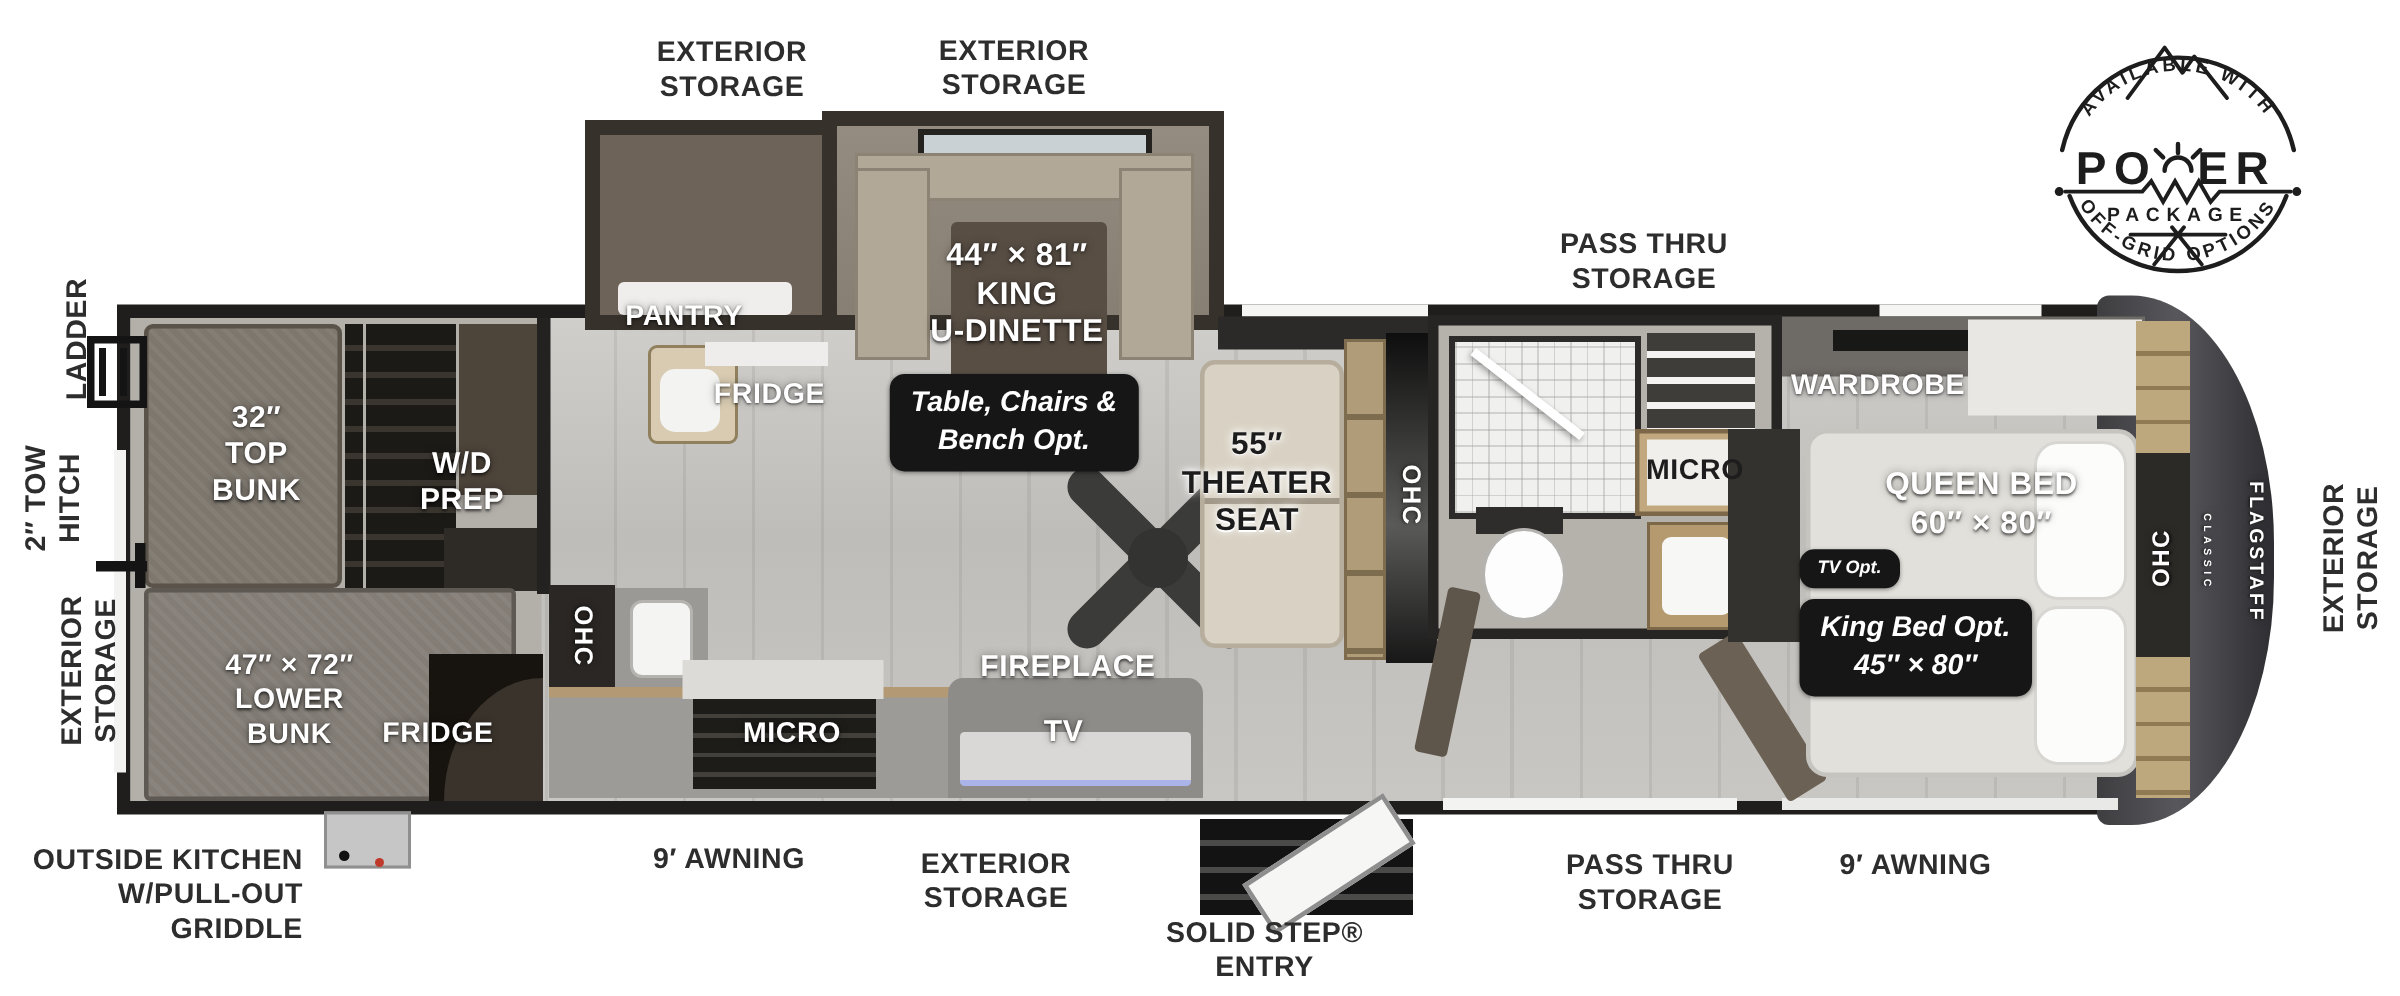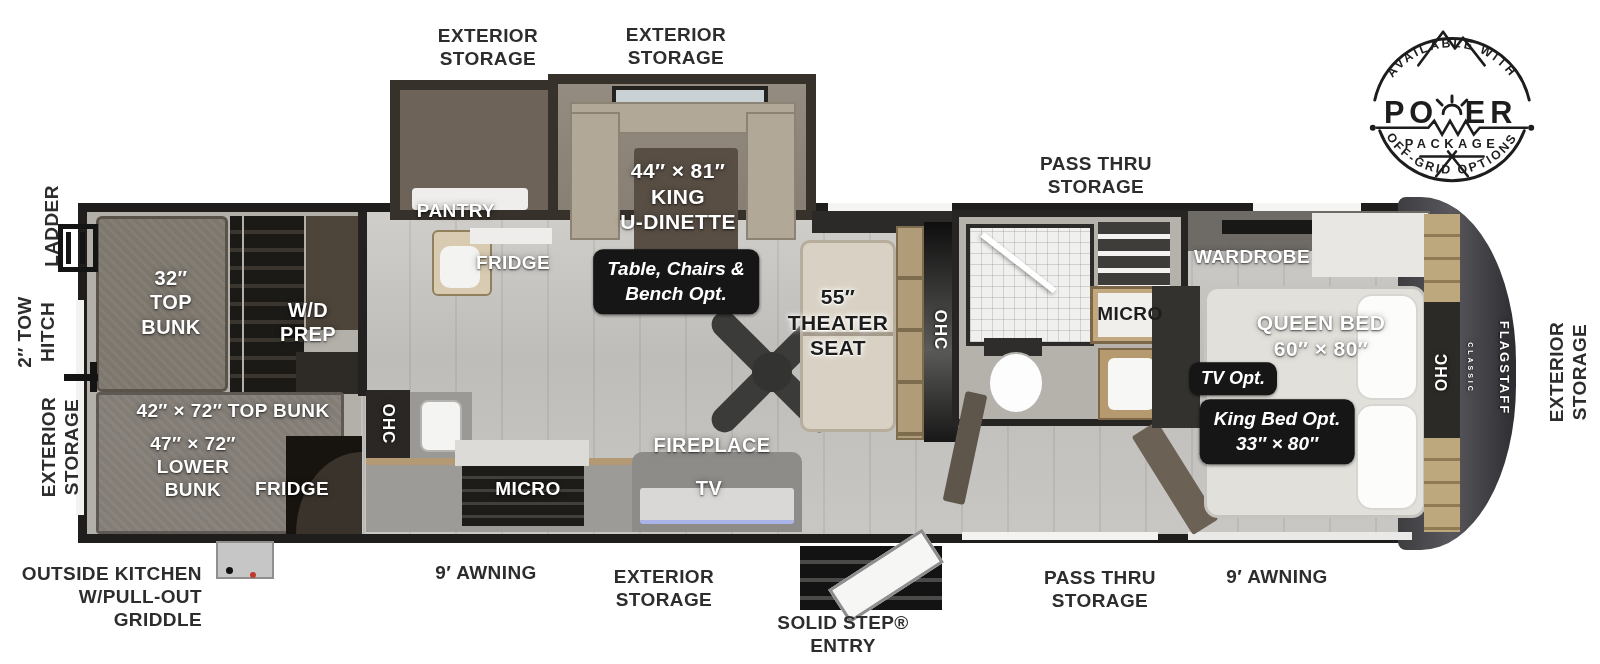--- a/index.html
+++ b/index.html
@@ -196,32 +196,31 @@
   <div class="lbl white vertcw" style="left:940px;top:330px;font-size:17px;letter-spacing:1px;">OHC</div>
   <div class="lbl white vertcw" style="left:388px;top:424px;font-size:17px;letter-spacing:1px;">OHC</div>
   <div class="lbl white" style="left:528px;top:489px;">MICRO</div>
   <div class="lbl white" style="left:712px;top:445px;font-size:20px;">FIREPLACE</div>
   <div class="lbl white" style="left:709px;top:488px;font-size:20px;">TV</div>
   <div class="lbl white" style="left:171px;top:303px;font-size:20px;">32″
 TOP
 BUNK</div>
   <div class="lbl white" style="left:308px;top:322px;font-size:20px;">W/D
 PREP</div>
-  <div class="lbl white" style="left:233px;top:411px;">42″ × 72″ TOP BUNK</div>
   <div class="lbl white" style="left:193px;top:467px;">47″ × 72″
 LOWER
 BUNK</div>
   <div class="lbl white" style="left:292px;top:489px;">FRIDGE</div>
   <div class="lbl white" style="left:1252px;top:257px;">WARDROBE</div>
   <div class="lbl" style="left:1130px;top:314px;color:#1d1d1d;">MICRO</div>
   <div class="lbl white" style="left:1277px;top:336px;font-size:21px;margin-left:44px;">QUEEN BED
 60″ × 80″</div>
-  <div class="optbadge" style="left:1233px;top:379px;font-size:18px;padding:5px 12px;">TV Opt.</div>
+  <div class="optbadge" style="left:1233px;top:379px;font-size:12px;padding:5px 12px;">TV Opt.</div>
   <div class="optbadge" style="left:1277px;top:432px;">King Bed Opt.
-33″ × 80″</div>
+45″ × 80″</div>
   <div class="lbl white vert" style="left:1442px;top:372px;font-size:16px;letter-spacing:1px;">OHC</div>
 
   <div class="lbl white vertcw" style="left:1490px;top:368px;font-size:13px;letter-spacing:2px;line-height:1.5;">
     <span style="display:block;">FLAGSTAFF</span>
     <span style="display:block;font-size:7px;letter-spacing:3px;">CLASSIC</span>
   </div>
 
 </div>
 
 </body></html>

